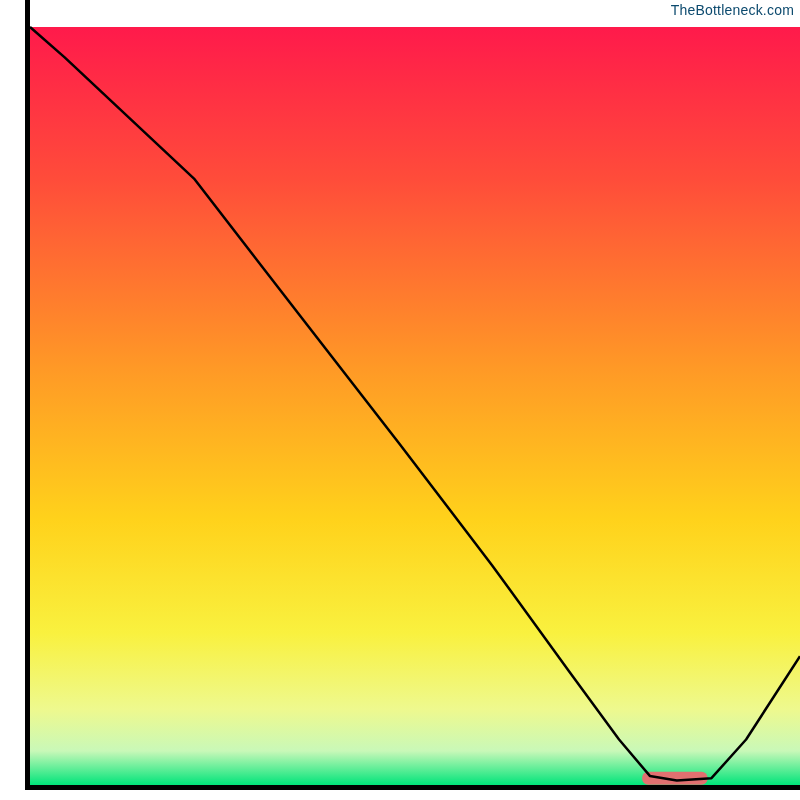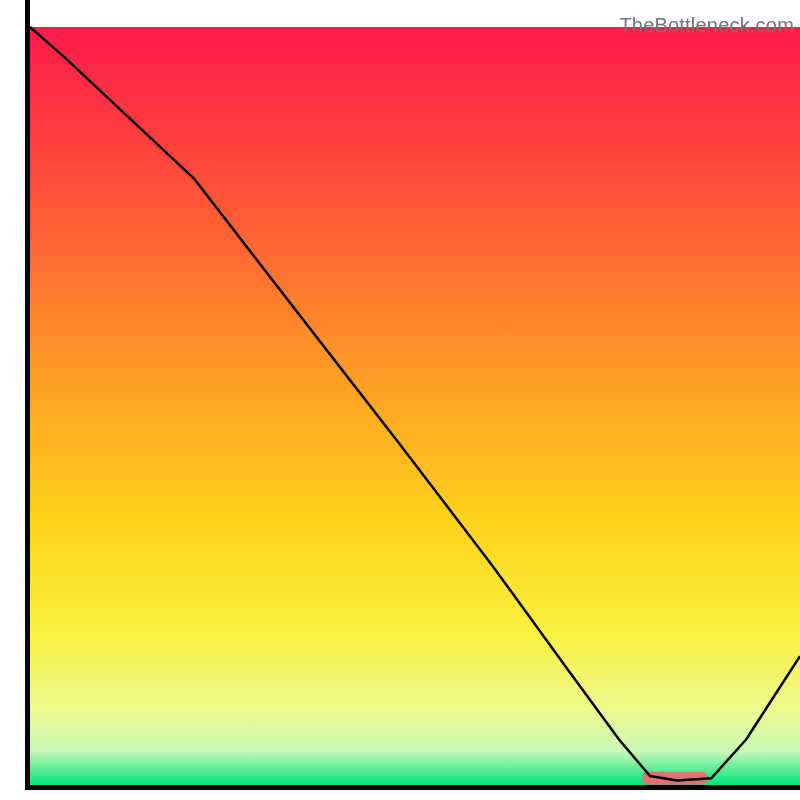--- a/index.html
+++ b/index.html
@@ -12,26 +12,25 @@
   }
   .chart-container {
     position: relative;
     width: 800px;
     height: 800px;
   }
   .watermark {
     position: absolute;
     top: 2px;
     right: 6px;
-    color: #737373;
-    font-size: 20px;
+    color: #0c4a6e;
+    font-size: 14px;
     font-weight: 500;
     letter-spacing: 0.2px;
     z-index: 10;
-    margin-top: 12px;
   }
   svg.plot {
     position: absolute;
     top: 0;
     left: 0;
     width: 800px;
     height: 800px;
   }
   .marker-bar {
     fill: #e17070;

